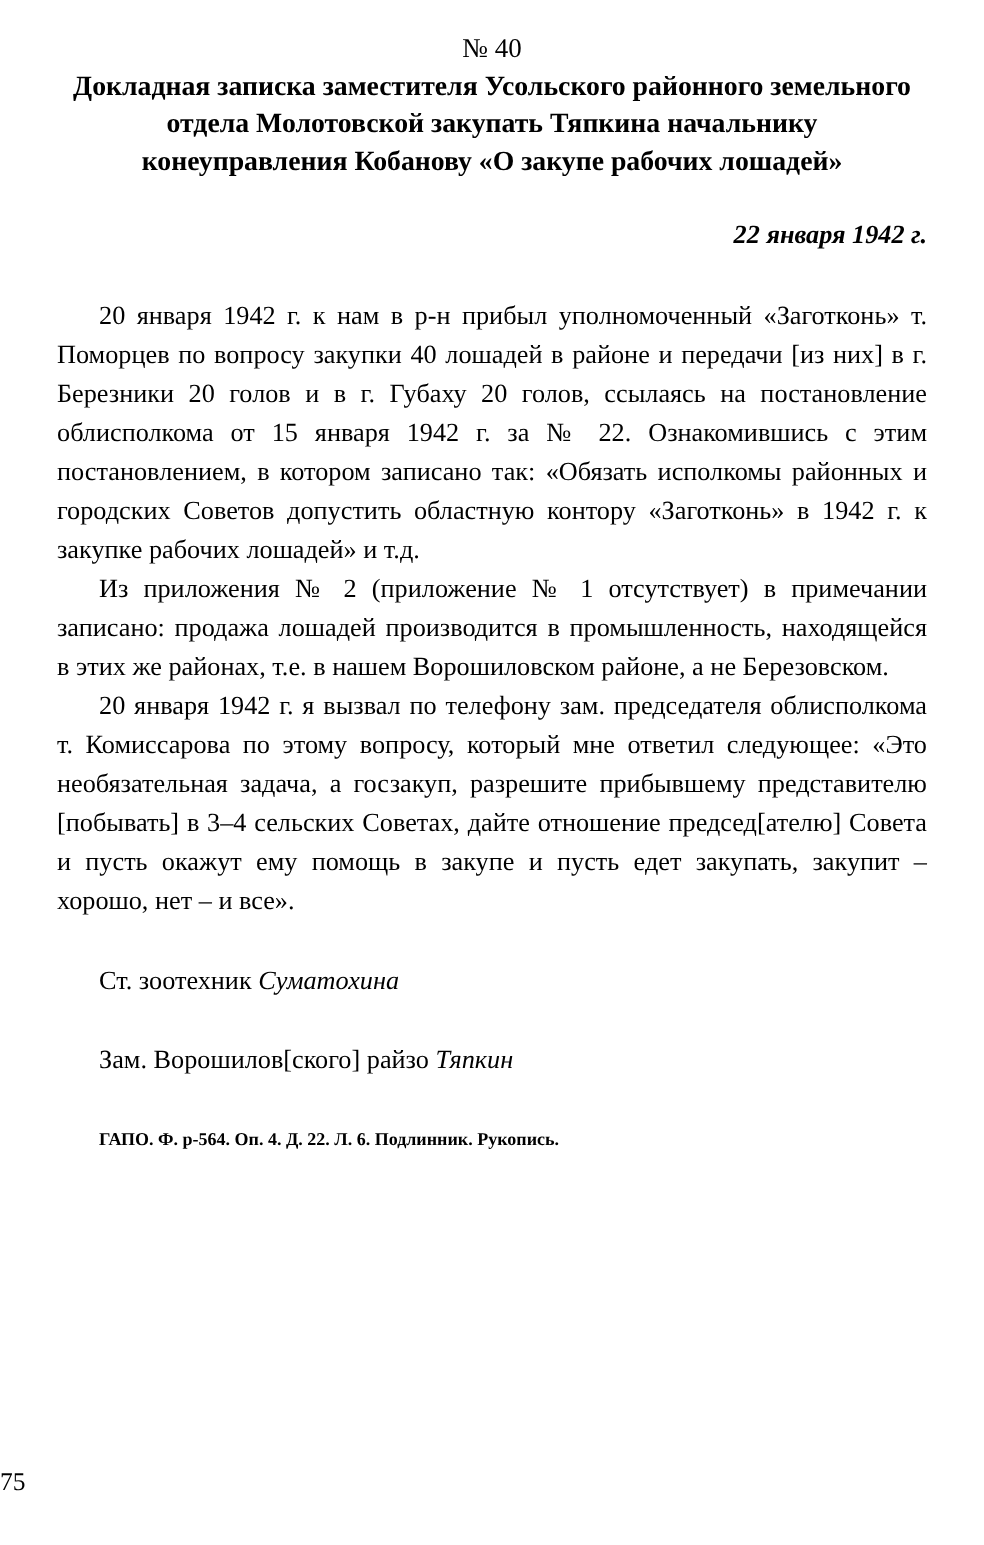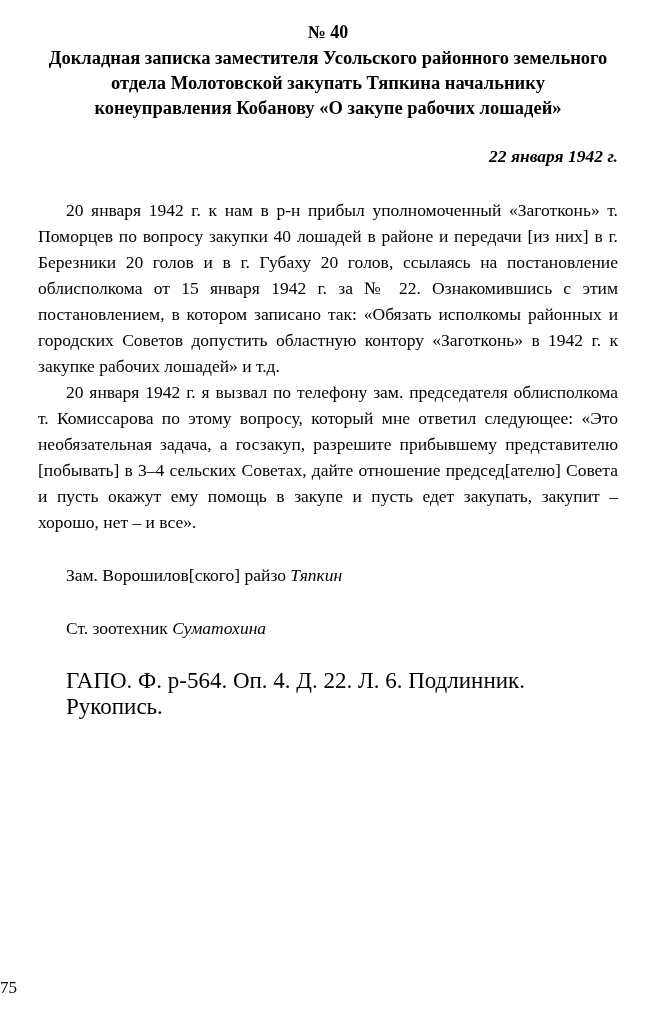--- a/index.html
+++ b/index.html
@@ -14,21 +14,21 @@
     color: #000000;
     font-family: "Liberation Serif", serif;
     overflow: hidden;
   }
   .page {
     padding: 20px 38px 0 38px;
     box-sizing: border-box;
   }
   .doc-number {
     text-align: center;
-    font-weight: bold;
+    font-weight: normal;
     font-size: 18px;
     line-height: 24px;
     margin: 0 0 2px 0;
   }
   .doc-title {
     text-align: center;
     font-weight: bold;
     font-size: 18.5px;
     line-height: 25px;
     margin: 0 auto 24px auto;
@@ -55,22 +55,23 @@
     padding-left: 28px;
     font-size: 17.5px;
     line-height: 26px;
   }
   .sig-name {
     font-style: italic;
   }
   .archive {
     margin-top: 27px;
     padding-left: 28px;
-    font-size: 23px;
+    font-size: 12px;
     line-height: 26px;
+    font-weight: bold;
   }
   .page-number {
     position: absolute;
     bottom: 32px;
     left: 0;
     width: 100%;
     font-size: 17px;
   }
 </style>
 </head>
@@ -79,30 +80,31 @@
 <div class="page">
 
   <div class="doc-number">№ 40</div>
 
   <div class="doc-title">Докладная записка заместителя Усольского районного земельного отдела Молотовской закупать Тяпкина начальнику конеуправления Кобанову «О закупе рабочих лошадей»</div>
 
   <div class="doc-date">22 января 1942 г.</div>
 
   <div class="body-text">
     <p>20 января 1942 г. к нам в р-н прибыл уполномоченный «Заготконь» т. Поморцев по вопросу закупки 40 лошадей в районе и передачи [из них] в г. Березники 20 голов и в г. Губаху 20 голов, ссылаясь на постановление облисполкома от 15 января 1942 г. за № 22. Ознакомившись с этим постановлением, в котором записано так: «Обязать исполкомы районных и городских Советов допустить областную контору «Заготконь» в 1942 г. к закупке рабочих лошадей» и т.д.</p>
+    <p>Из приложения № 2 (приложение № 1 отсутствует) в примечании записано: продажа лошадей производится в промышленность, находящейся в этих же районах, т.е. в нашем Ворошиловском районе, а не Березовском.</p>
     <p>20 января 1942 г. я вызвал по телефону зам. председателя облисполкома т. Комиссарова по этому вопросу, который мне ответил следующее: «Это необязательная задача, а госзакуп, разрешите прибывшему представителю [побывать] в 3–4 сельских Советах, дайте отношение председ[ателю] Совета и пусть окажут ему помощь в закупе и пусть едет закупать, закупит – хорошо, нет – и все».</p>
+  </div>
+
+  <div class="signature">
+    <span>Ст. зоотехник</span>
+    <span class="sig-name">Суматохина</span>
   </div>
 
   <div class="signature">
     <span>Зам. Ворошилов[ского] райзо</span>
     <span class="sig-name">Тяпкин</span>
-  </div>
-
-  <div class="signature">
-    <span>Ст. зоотехник</span>
-    <span class="sig-name">Суматохина</span>
   </div>
 
   <div class="archive">ГАПО. Ф. р-564. Оп. 4. Д. 22. Л. 6. Подлинник. Рукопись.</div>
 
 </div>
 
 <div class="page-number">75</div>
 
 </body></html>

